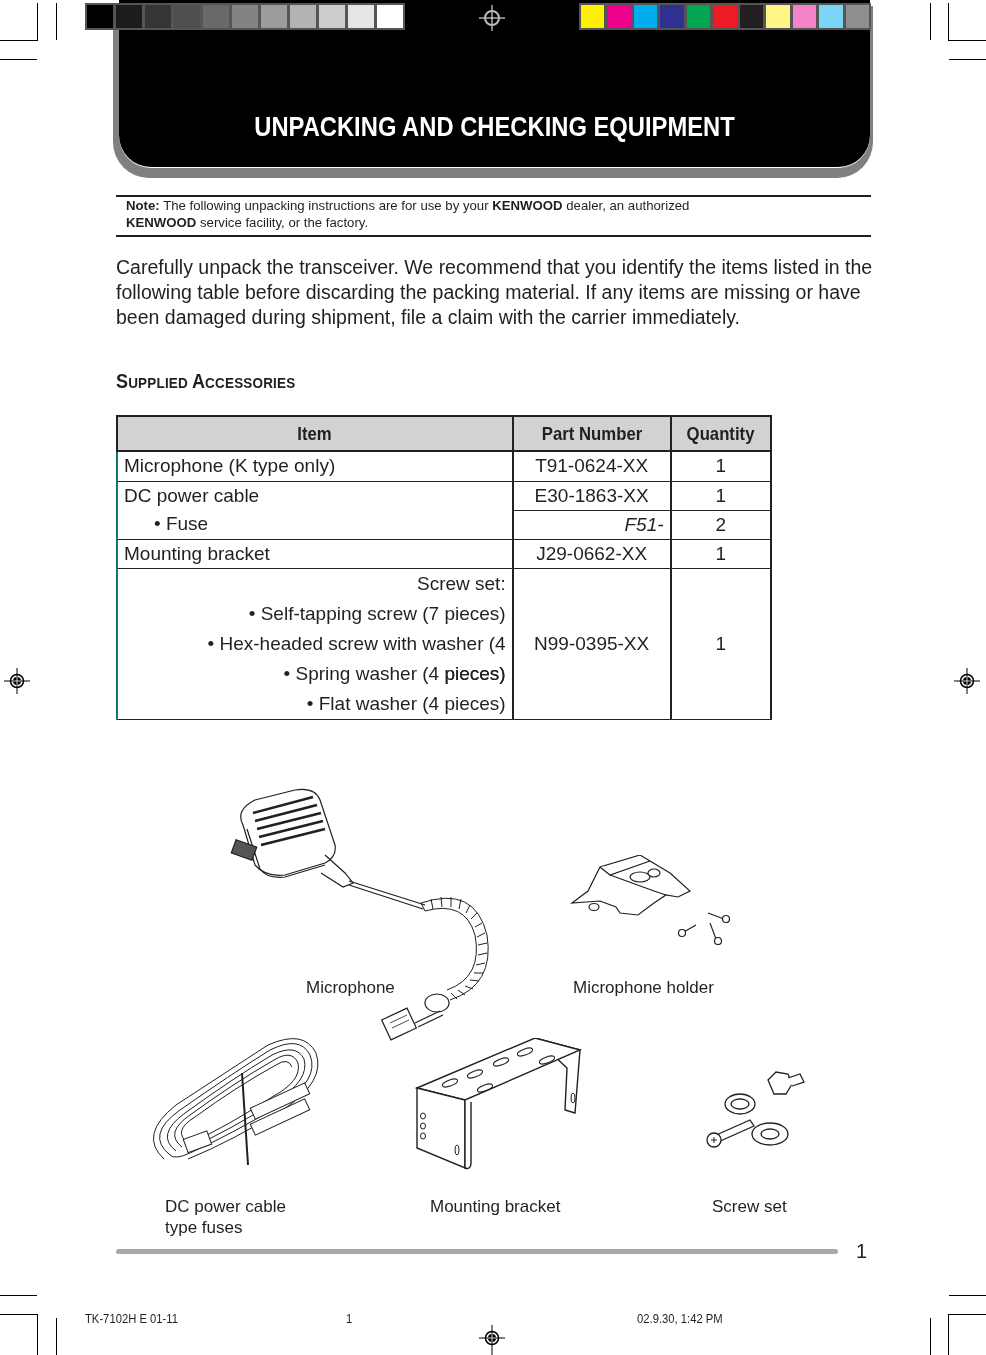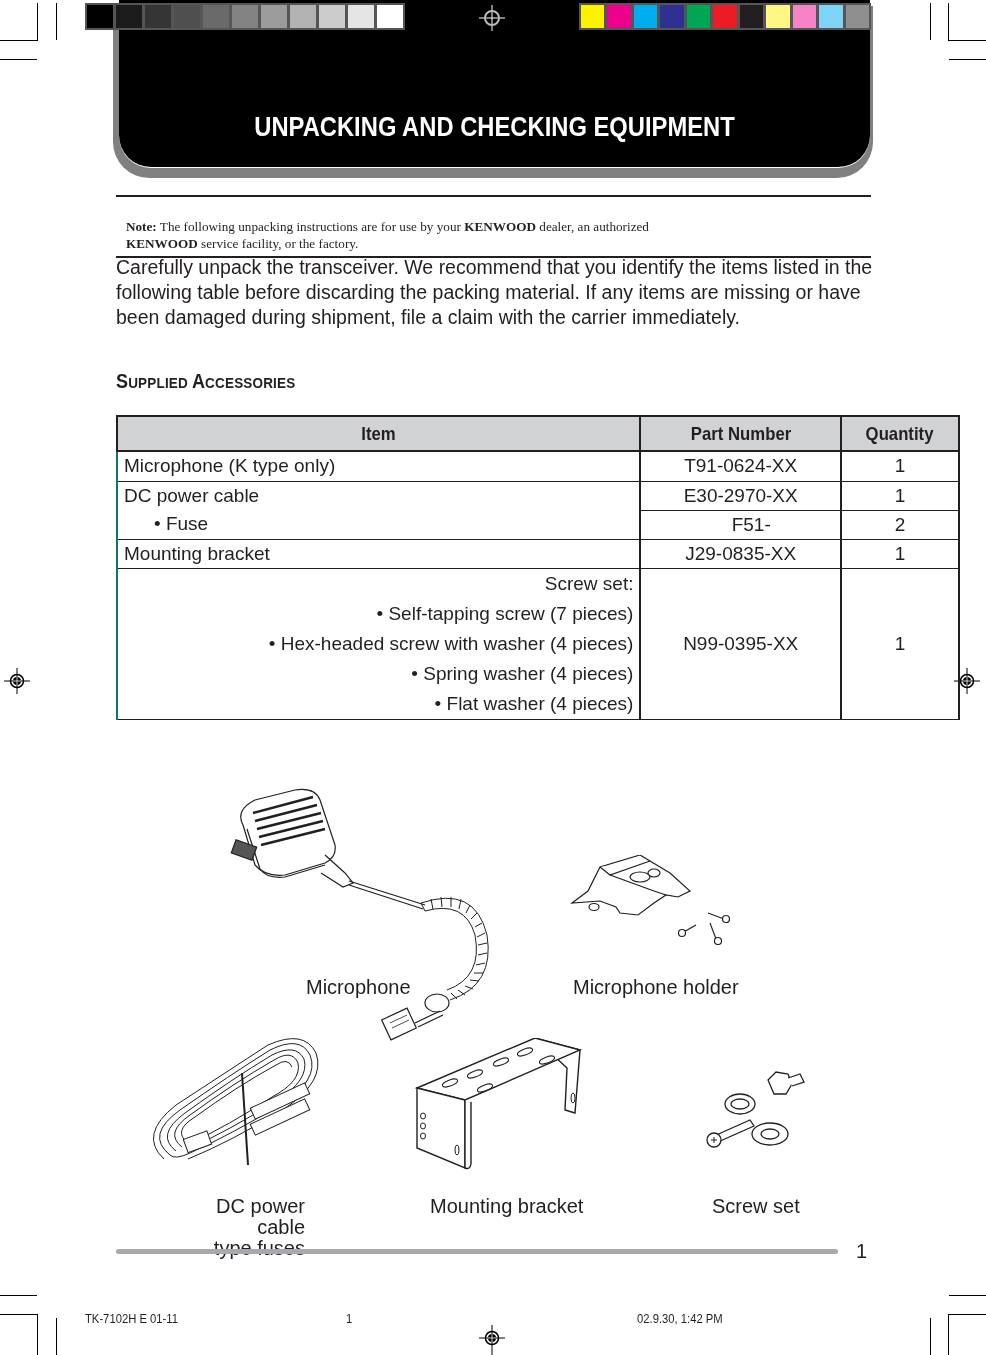--- a/index.html
+++ b/index.html
@@ -20,42 +20,42 @@
   .banner { position: absolute; left: 119px; top: 0; width: 751px; height: 167px; background: #000; border-radius: 0 0 32px 32px; }
   .banner-edge { position: absolute; left: 119px; top: 0; width: 751px; height: 168px; border-radius: 0 0 32px 32px; border-bottom: 1px solid #fff; box-sizing: border-box; pointer-events:none; }
   .banner-title { position: absolute; left: 119px; top: 112px; width: 751px; text-align: center; color: #fff;
                   font-family: "Liberation Sans", sans-serif; font-weight: bold; font-size: 27px; letter-spacing: 0px;
                   transform: scaleX(0.88); transform-origin: center; }
 
   
   .reg { position: absolute; width: 26px; height: 26px; }
 
   
-  .note { position: absolute; left: 116px; top: 195px; width: 755px; border-top: 2px solid #231f20; border-bottom: 2px solid #231f20; padding: 21px 10px 4px 10px; box-sizing: border-box; font-size: 13.2px; line-height: 17px; font-family: Liberation Serif, serif; }
+  .note { position: absolute; left: 116px; top: 195px; width: 755px; border-top: 2px solid #231f20; border-bottom: 2px solid #231f20; padding: 0 10px 4px 10px; box-sizing: border-box; font-size: 13.2px; line-height: 17px; }
   .note b { font-weight: bold; }
 
   .intro { position: absolute; left: 116px; top: 255px; width: 760px; font-size: 19.5px; line-height: 25px; }
 
   .section { position: absolute; left: 116px; top: 370px; font-weight: bold; font-size: 20px; letter-spacing: 0.2px; transform: scaleX(0.9); transform-origin: left; }
   .section .sc { font-size: 15px; }
 
   
-  table.acc { position: absolute; left: 116px; top: 415px; width: 844px; border-collapse: collapse; font-size: 19px; }
+  table.acc { position: absolute; left: 116px; top: 415px; width: 656px; border-collapse: collapse; font-size: 19px; }
   table.acc th { background: #d1d2d4; font-weight: bold; font-size: 19px; height: 33px; border: 2px solid #231f20; padding: 0; }
   table.acc th span { display: inline-block; transform: scaleX(0.88); }
   table.acc td { border-left: 2px solid #0f766e; border-right: 2px solid #231f20; height: 28px; padding: 0 6px; vertical-align: middle; }
   table.acc tr.rb td { border-bottom: 1px solid #231f20; }
   table.acc tr.last td { border-bottom: 2px solid #231f20; }
   table.acc td.pn { text-align: center; }
-  table.acc td.pn-left { text-align: center; padding-left: 27px; }
+  table.acc td.pn-left { text-align: right; padding-left: 27px; font-style: italic; }
   table.acc td.qty { text-align: center; }
   .sub { padding-left: 30px; display: block; }
   .multi-item div { height: 30px; line-height: 30px; text-align: right; }
 
-  .caption { position: absolute; font-size: 20px; line-height: 21px; text-align: right; }
+  .caption { position: absolute; font-size: 17px; line-height: 21px; text-align: left; }
 
   .foot-rule { position: absolute; left: 116px; top: 1249px; width: 722px; height: 5px; background: #a7a9ac; border-radius: 3px; }
   .page-num { position: absolute; left: 856px; top: 1240px; font-size: 20px; }
   .slug { position: absolute; top: 1312px; font-size: 12.5px; transform: scaleX(0.9); transform-origin: left; }
 </style>
 </head>
 <body>
 
 <div>
   <div class="cm" style="left:37px;top:3px;width:1px;height:37px"></div>
@@ -164,33 +164,33 @@
     </tr>
   </thead>
   <tbody>
     <tr class="rb" style="height:30px">
       <td>Microphone (K type only)</td>
       <td class="pn">T91-0624-XX</td>
       <td class="qty">1</td>
     </tr>
     <tr style="height:29px">
       <td>DC power cable</td>
-      <td class="pn" style="border-bottom:1px solid #231f20">E30-2970-XX</td>
+      <td class="pn" style="border-bottom:1px solid #231f20">E30-1863-XX</td>
       <td class="qty" style="border-bottom:1px solid #231f20">1</td>
     </tr>
     <tr class="rb" style="height:29px">
       <td>
           <span class="sub">• Fuse</span>
         </td>
       <td class="pn-left">F51-</td>
       <td class="qty">2</td>
     </tr>
     <tr class="rb" style="height:29px">
       <td>Mounting bracket</td>
-      <td class="pn">J29-0835-XX</td>
+      <td class="pn">J29-0662-XX</td>
       <td class="qty">1</td>
     </tr>
     <tr class="rb">
       <td class="multi-item">
         <div>Screw set:</div>
         <div class="sub">• Self-tapping screw (7 pieces)</div>
         <div class="sub">• Hex-headed screw with washer (4 pieces)</div>
         <div class="sub">• Spring washer (4 pieces)</div>
         <div class="sub">• Flat washer (4 pieces)</div>
       </td>

